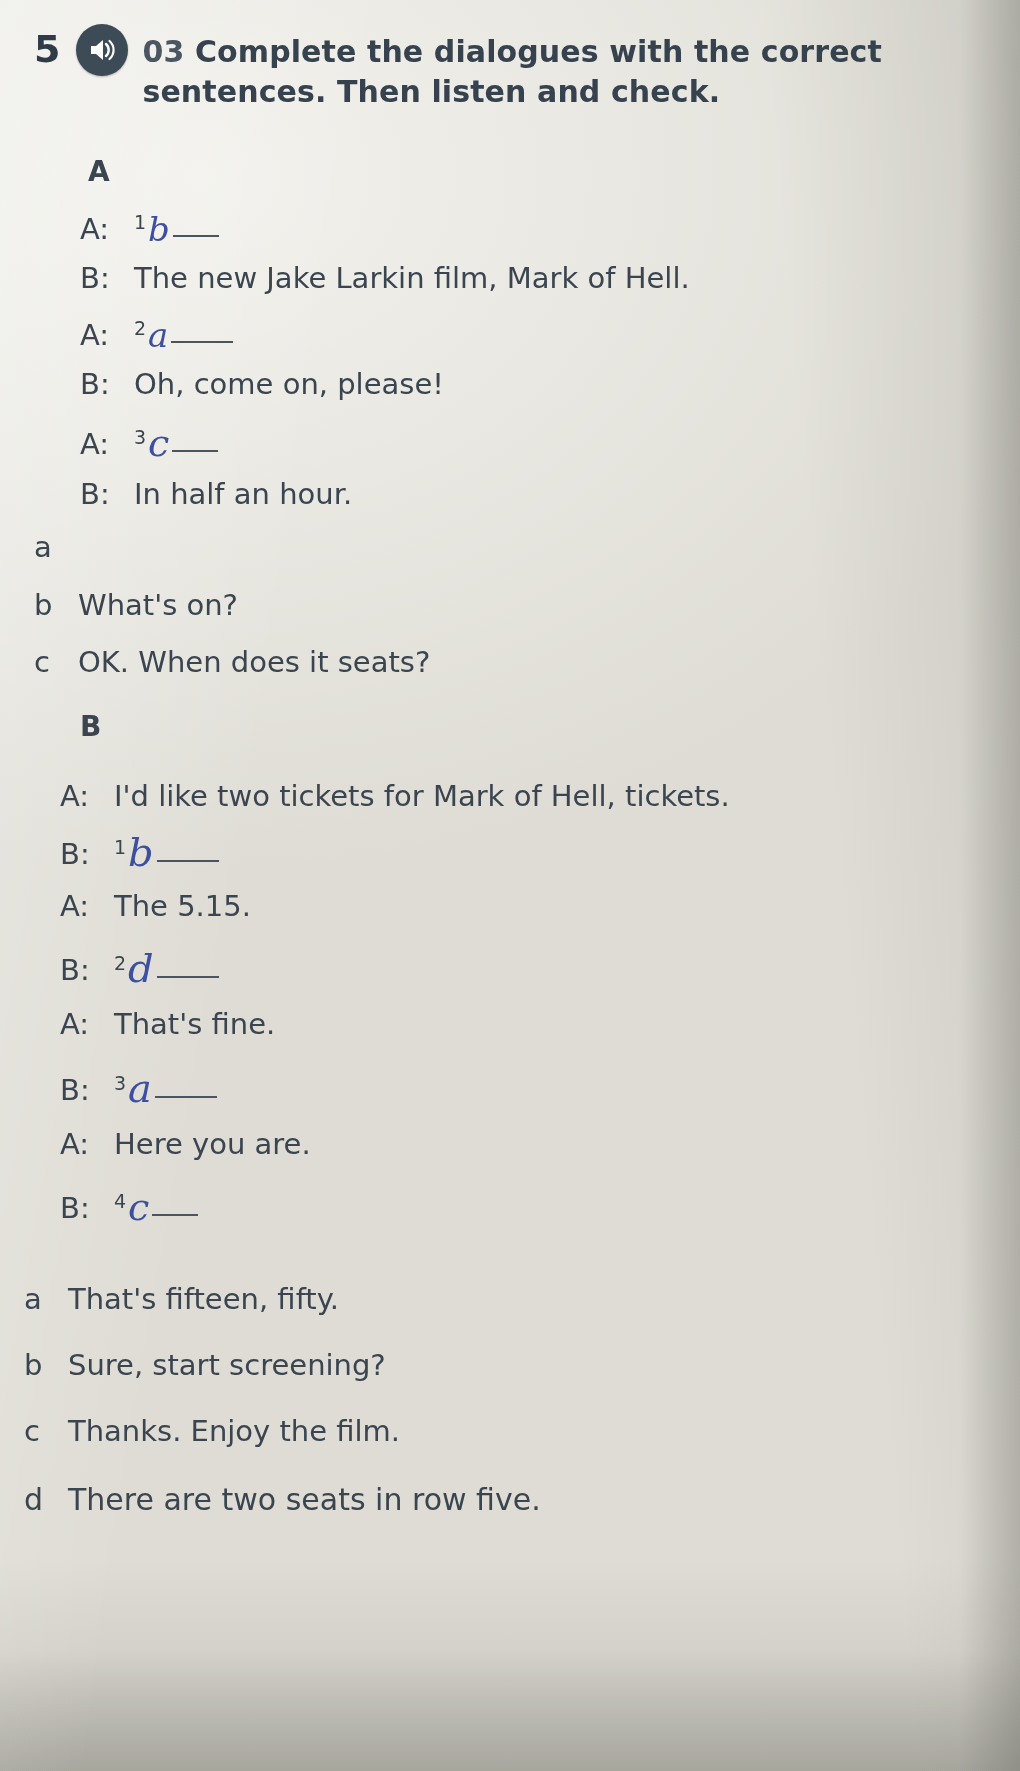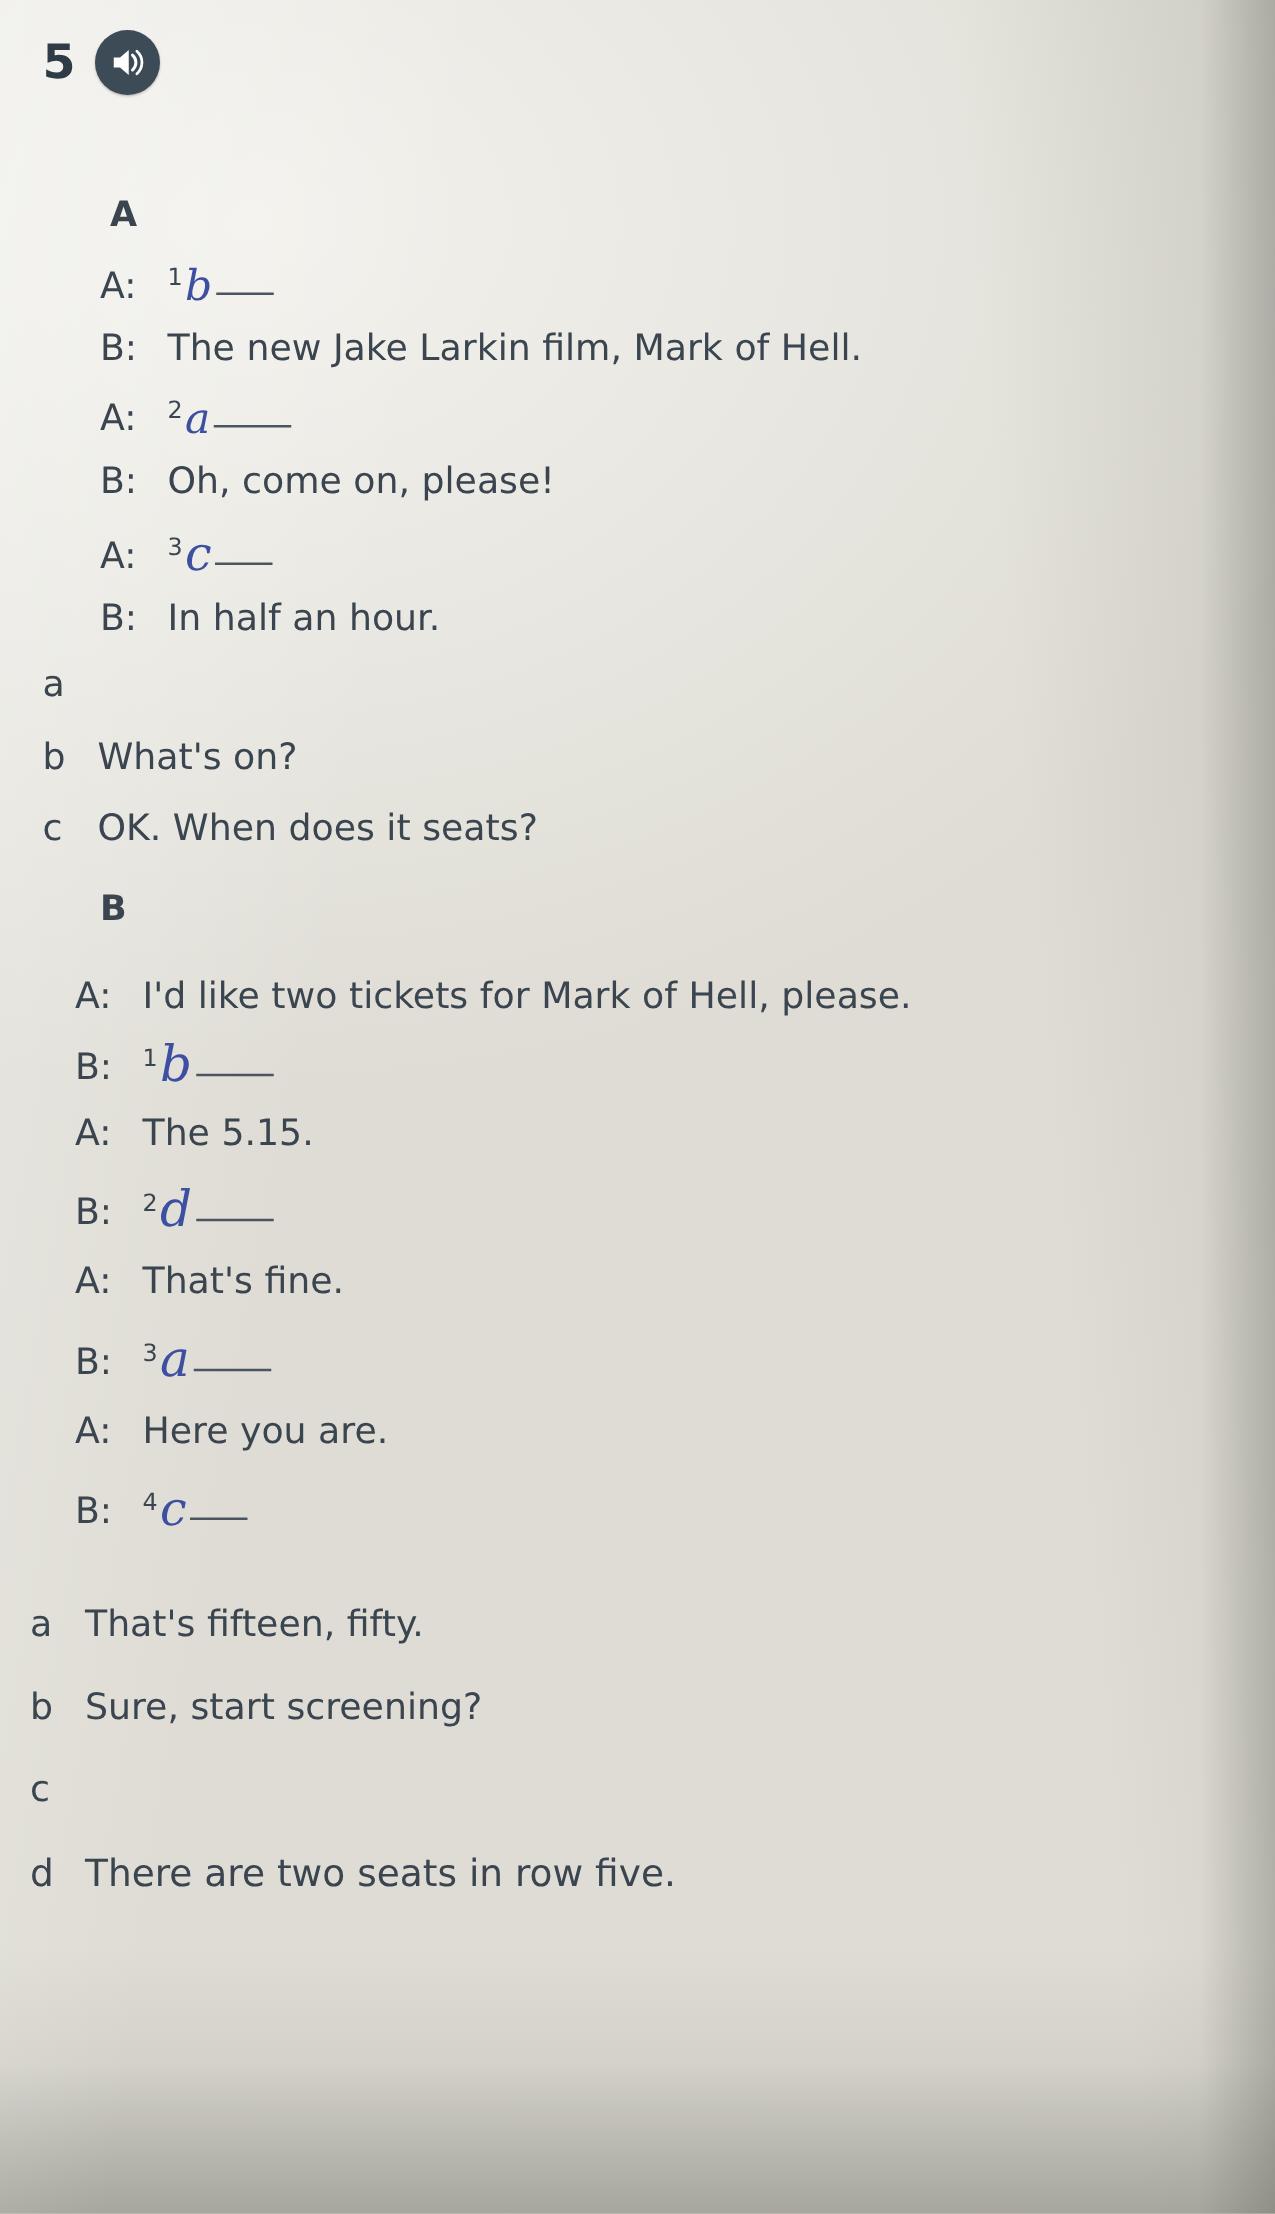--- a/index.html
+++ b/index.html
@@ -187,20 +187,21 @@
     <div class="heading">
       <div class="heading-row">
         <span class="ex-num">5</span>
         <span class="audio-icon">
           <svg width="30" height="26" viewBox="0 0 30 26" aria-hidden="true">
             <path d="M4 9 h5 L16 3 v20 L9 17 H4 z" fill="#ffffff"></path>
             <path d="M19 7 a8 8 0 0 1 0 12" stroke="#ffffff" stroke-width="2.4" fill="none" stroke-linecap="round"></path>
             <path d="M22.5 4 a12 12 0 0 1 0 18" stroke="#ffffff" stroke-width="2.2" fill="none" stroke-linecap="round"></path>
           </svg>
         </span>
+        <span class="heading-text"><span class="track-num">03</span>&nbsp;<span>Complete the dialogues with the correct sentences. Then listen and check.</span></span>
       </div>
     </div>
 
     <div class="section-letter abs" style="top:155px;left:0;">A</div>
 
     <div class="line abs" style="top:212px;left:0;">
       <span class="spk">A:</span>
       <span class="blank">
         <span class="sup">1</span>
         <span class="written">b</span>
@@ -250,21 +251,21 @@
     </div>
     <div class="opt abs" style="top:645px;left:0;">
       <span class="opt-letter">c</span>
       <span>OK. When does it seats?</span>
     </div>
 
     <div class="section-letter abs" style="top:710px;left:-8px;">B</div>
 
     <div class="line abs" style="top:780px;left:-20px;">
       <span class="spk">A:</span>
-      <span class="txt"><span>I'd like two tickets for </span><span class="ital">Mark of Hell</span><span>, please.</span></span>
+      <span class="txt"><span>I'd like two tickets for </span><span class="ital">Mark of Hell</span><span>, tickets.</span></span>
     </div>
 
     <div class="line abs" style="top:832px;left:-20px;">
       <span class="spk">B:</span>
       <span class="blank">
         <span class="sup">1</span>
         <span class="written" style="font-size:40px;">b</span>
         <span class="rule"></span>
       </span>
     </div>
@@ -314,20 +315,21 @@
     <div class="opt abs" style="top:1282px;left:-10px;">
       <span class="opt-letter">a</span>
       <span>That's fifteen, fifty.</span>
     </div>
     <div class="opt abs" style="top:1348px;left:-10px;">
       <span class="opt-letter">b</span>
       <span>Sure, start screening?</span>
     </div>
     <div class="opt abs" style="top:1414px;left:-10px;">
       <span class="opt-letter">c</span>
+      <span>Thanks. Enjoy the film.</span>
     </div>
     <div class="opt abs" style="top:1482px;left:-10px;font-size:30px;">
       <span class="opt-letter">d</span>
       <span>There are two seats in row five.</span>
     </div>
 
   </div>
 </div>
 
 </body></html>

